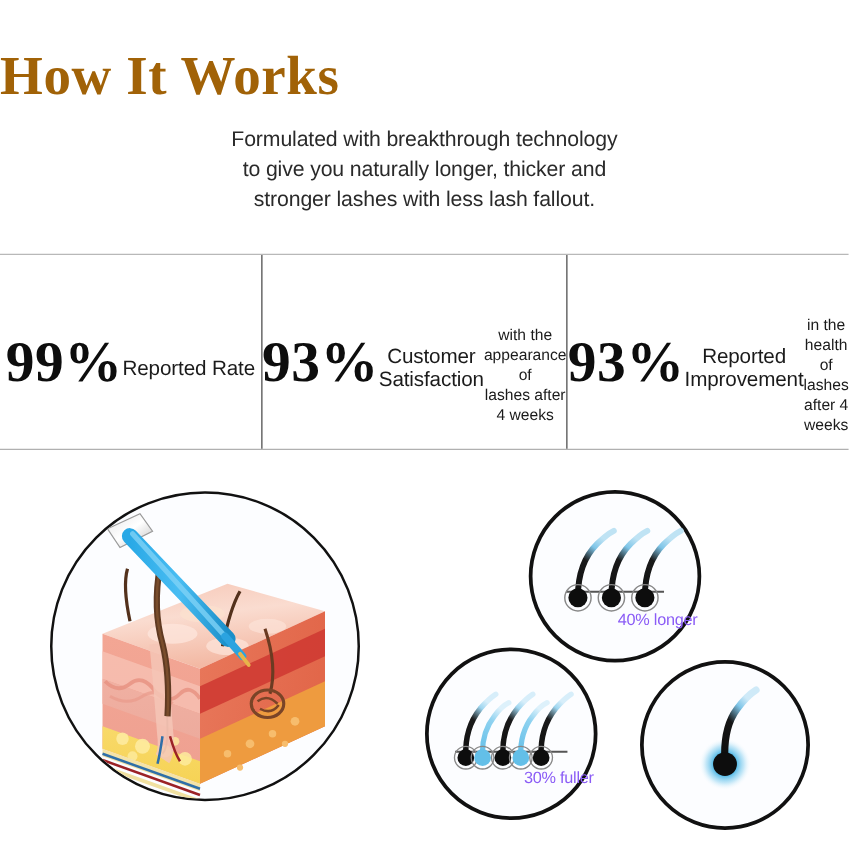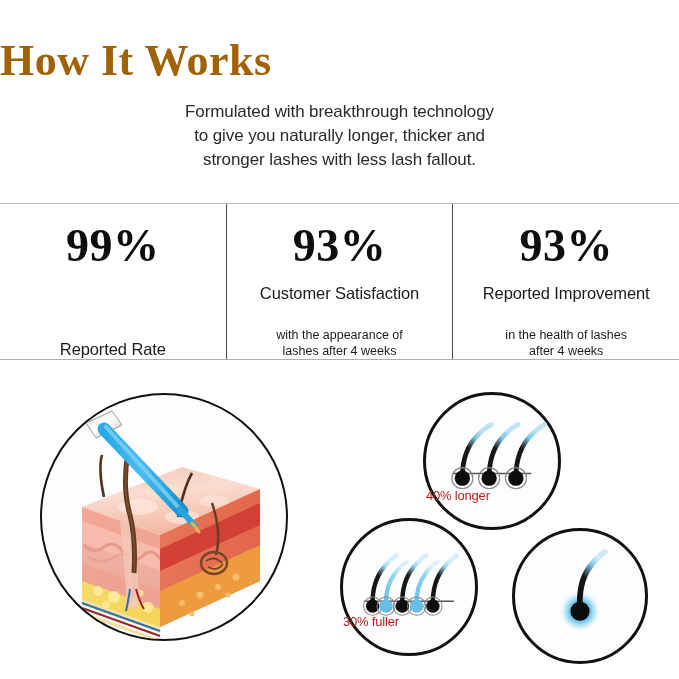--- a/index.html
+++ b/index.html
@@ -40,23 +40,22 @@
     left: 0; top: 203px;
     width: 679px; height: 157px;
     border-top: 1.5px solid #b8b8b8;
     border-bottom: 1.2px solid #b0b0b0;
     display: flex;
   }
   .stat-cell {
     flex: 1 1 0;
     position: relative;
     display: flex;
-    flex-direction: column;
     align-items: center;
-    justify-content: space-between;
+    justify-content: center;
     padding-top: 18px;
   }
   .stat-cell + .stat-cell { border-left: 1.2px solid #4a4a4a; }
   .stat-number {
     font-family: "Liberation Serif", serif;
     font-weight: 700;
     font-size: 46px;
     color: #0d0d0d;
     line-height: 1.05;
     letter-spacing: 0.5px;
@@ -94,23 +93,23 @@
   .fact-circle { border-width: 3px; }
   .fact-longer   { left: 423px; top: 32px;  width: 138px; height: 138px; }
   .fact-fuller   { left: 340px; top: 158px; width: 138px; height: 138px; }
   .fact-stronger { left: 512px; top: 168px; width: 136px; height: 136px; }
 
   .fact-svg { position: absolute; inset: 0; width: 100%; height: 100%; }
   .fact-label {
     position: absolute;
     left: 0; right: 0;
     bottom: 24px;
-    text-align: left;
+    text-align: right;
     font-size: 13px;
-    color: #b91c1c;
+    color: #8b5cf6;
     letter-spacing: -0.2px;
   }
   .fact-stronger .fact-label { bottom: 22px; }
 
   .skin-svg { position: absolute; left: 0; top: 0; width: 248px; height: 248px; }
 </style>
 </head>
 <body>
 
 <div class="page">

